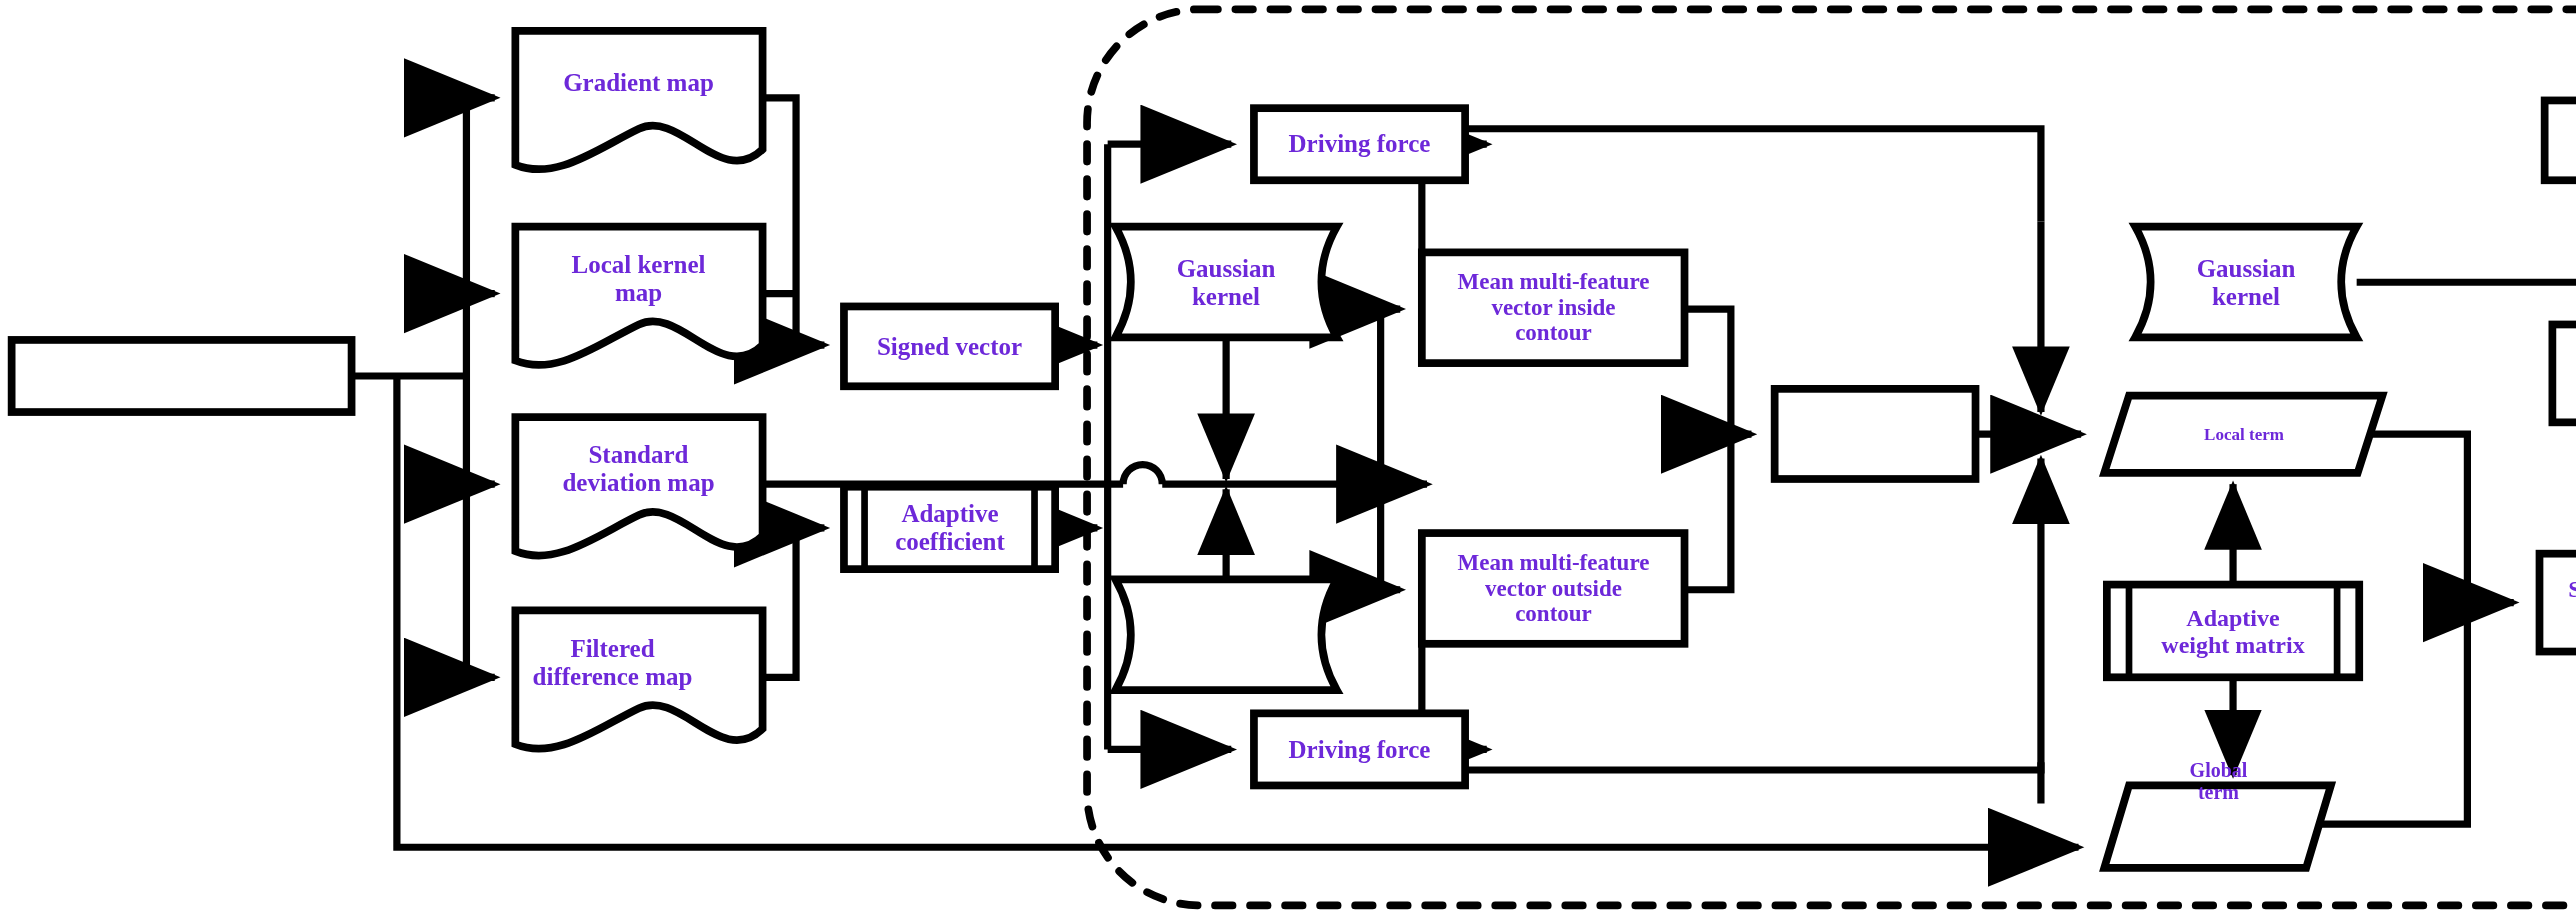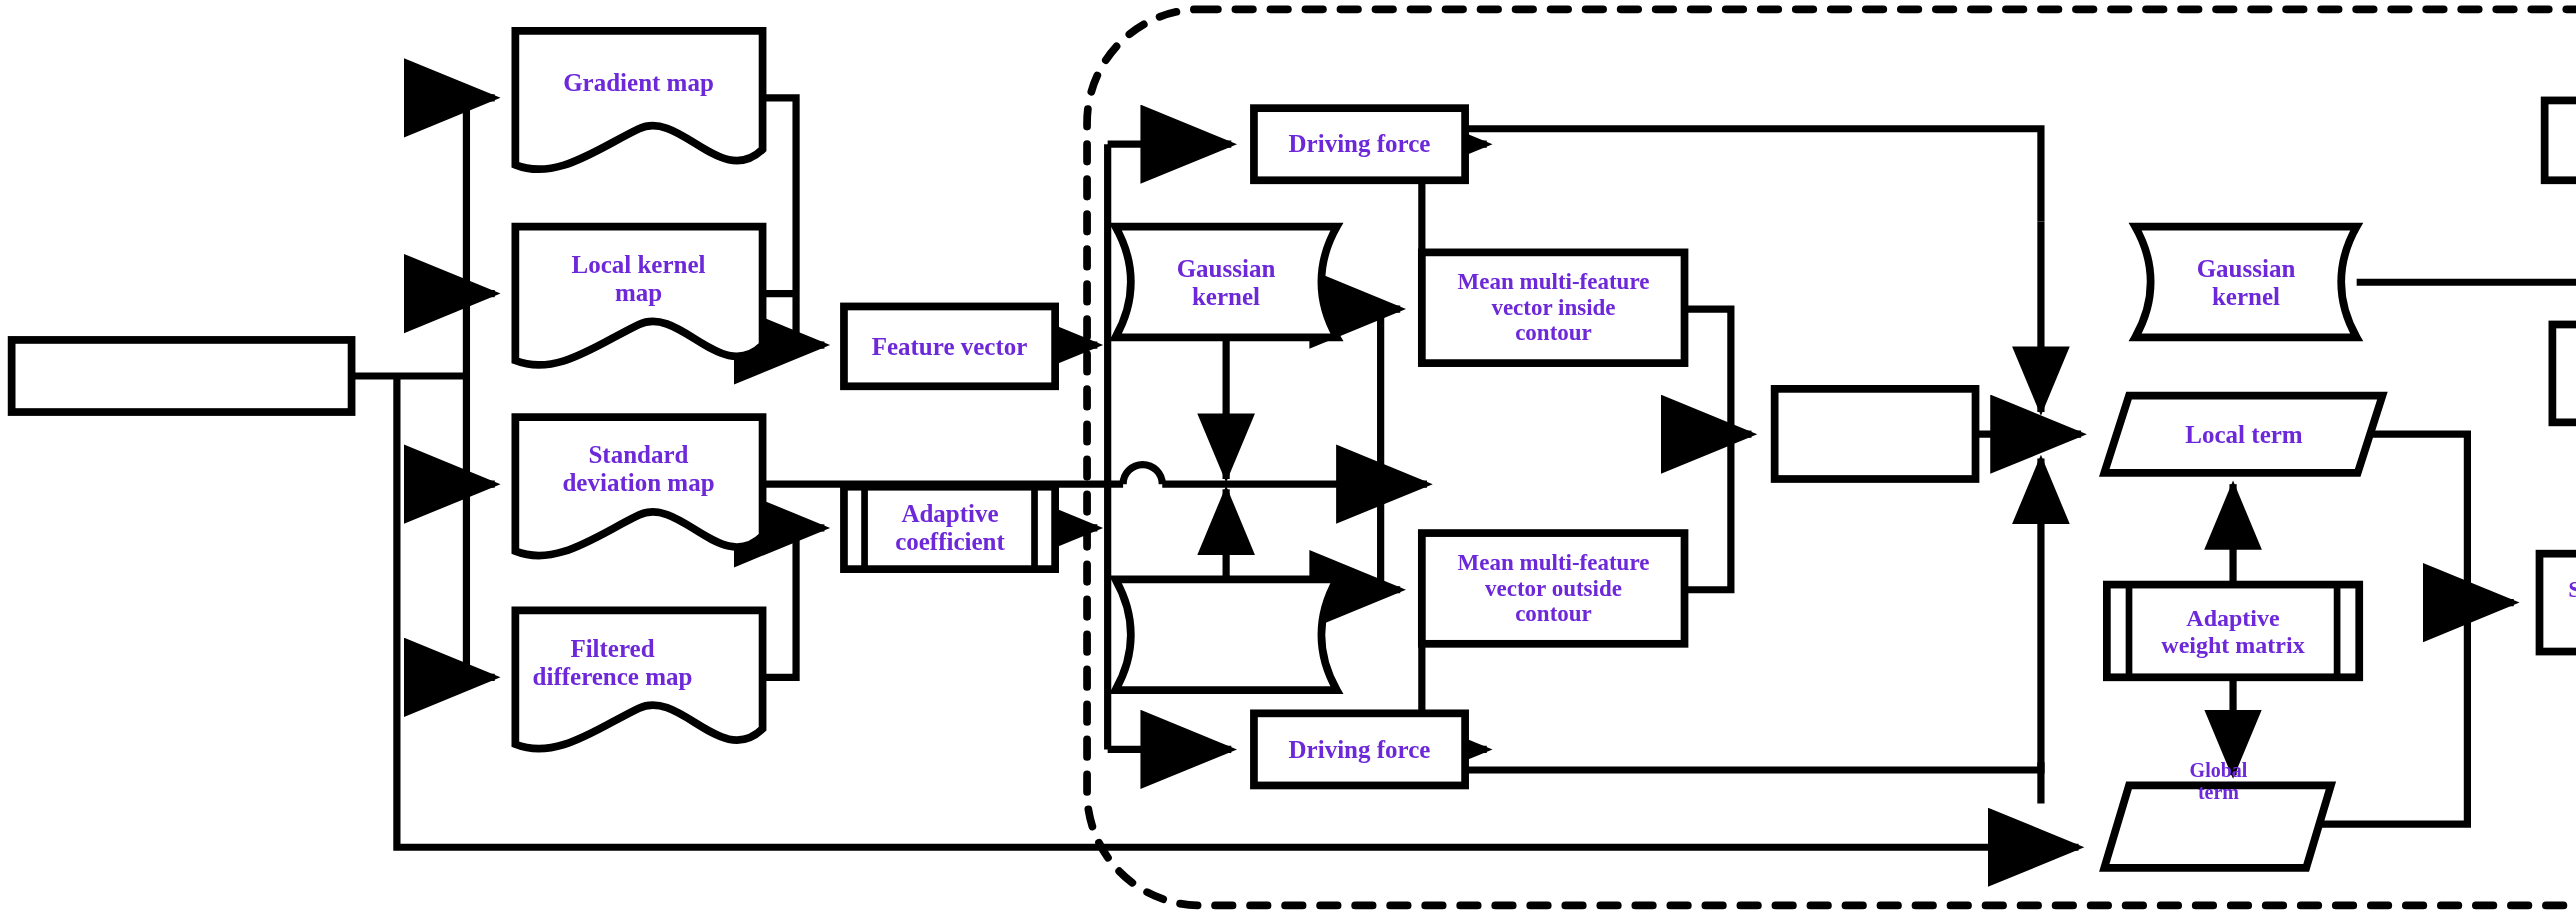--- a/index.html
+++ b/index.html
@@ -155,21 +155,21 @@
 
   <div class="lbl" style="left:515px;top:227px;width:247px;height:103px;font-size:25px;">Local kernel
 map</div>
 
   <div class="lbl" style="left:515px;top:417px;width:247px;height:103px;font-size:25px;">Standard
 deviation map</div>
 
   <div class="lbl" style="left:489px;top:611px;width:247px;height:103px;font-size:25px;">Filtered
 difference map</div>
 
-  <div class="lbl" style="left:844px;top:307px;width:211px;height:80px;font-size:25px;">Feature vector</div>
+  <div class="lbl" style="left:844px;top:307px;width:211px;height:80px;font-size:25px;">Signed vector</div>
 
   <div class="lbl" style="left:865px;top:487px;width:170px;height:82px;font-size:25px;">Adaptive
 coefficient</div>
 
   <div class="lbl" style="left:1123px;top:227px;width:206px;height:111px;font-size:25px;">Gaussian
 kernel</div>
 
 
   <div class="lbl" style="left:1254px;top:108px;width:211px;height:72px;font-size:25px;">Driving force</div>
 
@@ -180,21 +180,21 @@
 contour</div>
 
   <div class="lbl" style="left:1422px;top:533px;width:263px;height:111px;font-size:23px;">Mean multi-feature
 vector outside
 contour</div>
 
 
   <div class="lbl" style="left:2143px;top:227px;width:206px;height:111px;font-size:25px;">Gaussian
 kernel</div>
 
-  <div class="lbl" style="left:2105px;top:396px;width:278px;height:77px;font-size:25px;">Local term</div>
+  <div class="lbl" style="left:2105px;top:396px;width:278px;height:77px;font-size:17px;">Local term</div>
 
   <div class="lbl" style="left:2105px;top:740px;width:227px;height:82px;font-size:20px;">Global
 term</div>
 
   <div class="lbl" style="left:2129px;top:585px;width:208px;height:93px;font-size:24px;">Adaptive
 weight matrix</div>
 
   <div class="lbl" style="left:2540px;top:554px;width:219px;height:98px;font-size:24px;">Signed pressure
 function</div>
 

